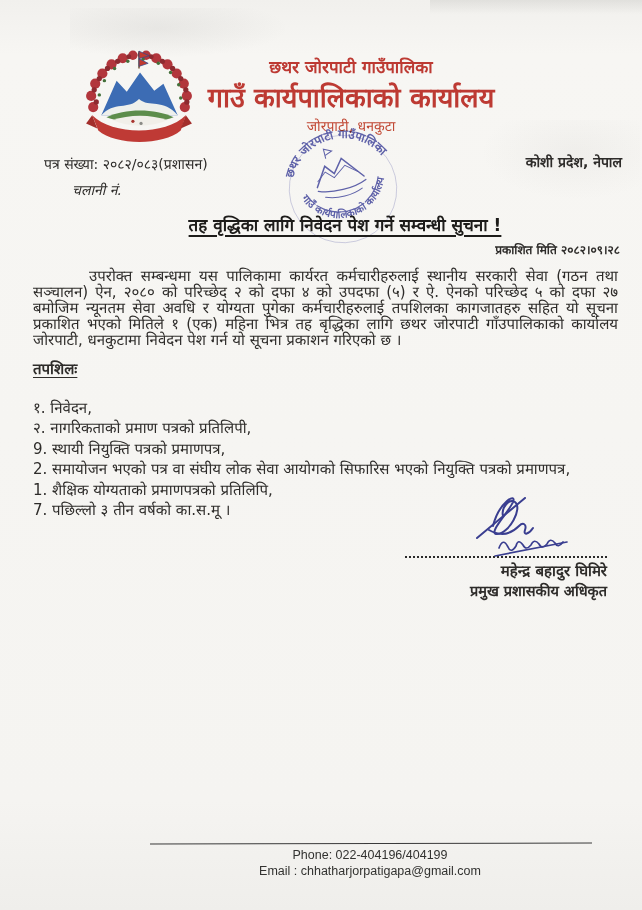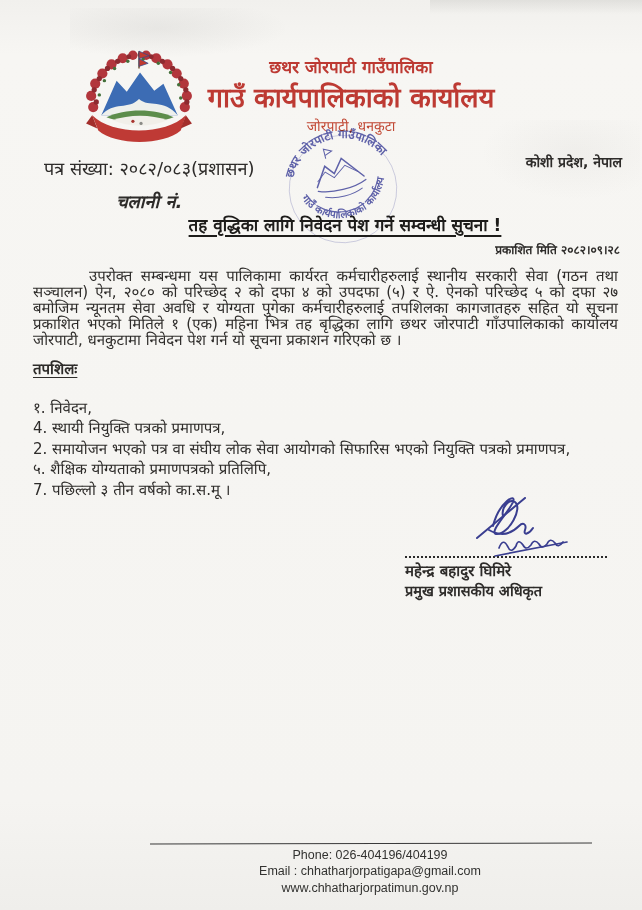--- a/index.html
+++ b/index.html
@@ -20,41 +20,41 @@
   .smudge-c{left:480px;top:120px;width:160px;height:80px;
     background:radial-gradient(ellipse at 60% 40%,rgba(140,138,132,.07),rgba(0,0,0,0) 70%);}
 
   .logo{position:absolute;left:82px;top:50px;width:114px;height:102px;}
 
   .header-text{position:absolute;left:60px;right:0;top:58px;text-align:center;line-height:1.15;}
   .hdr1{font-size:17px;font-weight:700;color:#bd3a33;}
   .hdr2{font-size:27px;font-weight:700;color:#bd3a33;margin-top:4px;}
   .hdr3{font-size:14px;font-weight:400;color:#c14834;margin-top:5px;}
 
-  .meta-left{position:absolute;left:44px;top:152px;font-size:18px;line-height:1.85;text-align:center;}
-  .chalani{font-style:italic;font-weight:700;}
+  .meta-left{position:absolute;left:44px;top:152px;font-size:14px;line-height:1.85;}
+  .chalani{font-style:italic;font-weight:400;margin-left:28px;}
   .meta-right{position:absolute;right:20px;top:152px;font-size:14px;font-weight:600;}
 
   .stamp{position:absolute;left:277px;top:122px;width:132px;height:134px;
     mix-blend-mode:multiply;opacity:.9;}
 
   .notice-title{position:absolute;left:48px;right:0;top:205px;text-align:center;
     font-size:17px;font-weight:700;color:#1d1c1a;
     text-decoration:underline;text-decoration-thickness:1.5px;text-underline-offset:4px;margin-top:8px;}
 
   .pub-date{position:absolute;right:22px;top:241px;font-size:12px;font-weight:700;}
 
   .body-para{position:absolute;left:33px;width:585px;top:268px;
     font-size:15px;line-height:16px;text-align:justify;text-indent:56px;}
 
   .list-block{position:absolute;left:33px;top:359px;font-size:15px;line-height:20.5px;width:585px;}
   .list-heading{font-weight:700;text-decoration:underline;text-underline-offset:3px;margin-bottom:18px;}
 
   .sig-scribble{position:absolute;left:463px;top:486px;width:134px;height:80px;}
-  .sig-block{position:absolute;left:405px;top:556px;width:202px;text-align:left;}
+  .sig-block{position:absolute;left:405px;top:556px;width:202px;text-align:right;}
   .sig-dots{border-top:2.5px dotted #2a2a2a;width:100%;height:0;margin-bottom:4px;}
   .sig-name{font-size:15px;font-weight:700;line-height:1.3;}
   .sig-title{font-size:14.5px;font-weight:700;line-height:1.3;}
 
   .footer-line{position:absolute;left:150px;top:843px;width:442px;border-top:1.6px solid #3a3a3a;
     transform:rotate(-.15deg);}
   .footer{position:absolute;left:100px;top:847px;width:540px;text-align:center;
     font-family:"Liberation Sans",sans-serif;font-size:12.5px;color:#323230;line-height:1.22;}
   .footer div{margin-top:1px;}
 </style>
@@ -174,23 +174,24 @@
 
   <div class="notice-title">तह वृद्धिका लागि निवेदन पेश गर्ने सम्वन्धी सुचना !</div>
 
   <div class="pub-date">प्रकाशित मिति २०८२।०९।२८</div>
 
   <div class="body-para">उपरोक्त सम्बन्धमा यस पालिकामा कार्यरत कर्मचारीहरुलाई स्थानीय सरकारी सेवा (गठन तथा सञ्चालन) ऐन, २०८० को परिच्छेद २ को दफा ४ को उपदफा (५) र ऐ. ऐनको परिच्छेद ५ को दफा २७ बमोजिम न्यूनतम सेवा अवधि र योग्यता पुगेका कर्मचारीहरुलाई तपशिलका कागजातहरु सहित यो सूचना प्रकाशित भएको मितिले १ (एक) महिना भित्र तह बृद्धिका लागि छथर जोरपाटी गाँउपालिकाको कार्यालय जोरपाटी, धनकुटामा निवेदन पेश गर्न यो सूचना प्रकाशन गरिएको छ ।</div>
 
   <div class="list-block">
     <div class="list-heading">तपशिलः</div>
     <div>१. निवेदन,</div>
-    <div>4. स्थायी नियुक्ति पत्रको प्रमाणपत्र,</div>
+    <div>२. नागरिकताको प्रमाण पत्रको प्रतिलिपी,</div>
+    <div>9. स्थायी नियुक्ति पत्रको प्रमाणपत्र,</div>
     <div>2. समायोजन भएको पत्र वा संघीय लोक सेवा आयोगको सिफारिस भएको नियुक्ति पत्रको प्रमाणपत्र,</div>
-    <div>५. शैक्षिक योग्यताको प्रमाणपत्रको प्रतिलिपि,</div>
+    <div>1. शैक्षिक योग्यताको प्रमाणपत्रको प्रतिलिपि,</div>
     <div>7. पछिल्लो ३ तीन वर्षको का.स.मू ।</div>
   </div>
 
   <div class="sig-scribble">
     <svg viewBox="0 0 134 80" width="134" height="80" aria-hidden="true">
       <g fill="none" stroke="#262b86" stroke-width="2" stroke-linecap="round" stroke-linejoin="round" opacity="0.9">
         <path d="M30,40 C 36,16 54,6 50,16 C 46,26 24,48 34,48 C 46,48 60,22 52,16 C 46,12 38,22 40,30"></path>
         <path d="M14,52 L62,12"></path>
         <path d="M26,44 C 40,52 50,46 56,40 C 60,36 64,38 62,44 C 60,50 66,48 70,42"></path>
         <path d="M36,62 q 4,-11 9,-1 q 3,7 8,-1 q 2,-8 7,-1 q 3,6 8,0 q 3,-7 8,-1 q 3,6 8,0 q 3,-7 8,-1 q 3,6 8,-1" stroke-width="1.7"></path>
@@ -200,18 +201,17 @@
   </div>
 
   <div class="sig-block">
     <div class="sig-dots"></div>
     <div class="sig-name">महेन्द्र बहादुर घिमिरे</div>
     <div class="sig-title">प्रमुख प्रशासकीय अधिकृत</div>
   </div>
 
   <div class="footer-line"></div>
   <div class="footer">
-    <div>Phone: 026-404196/404199</div>
+    <div>Phone: 022-404196/404199</div>
     <div>Email : chhatharjorpatigapa@gmail.com</div>
-    <div>www.chhatharjorpatimun.gov.np</div>
   </div>
 
 </div>
 
 </body></html>

